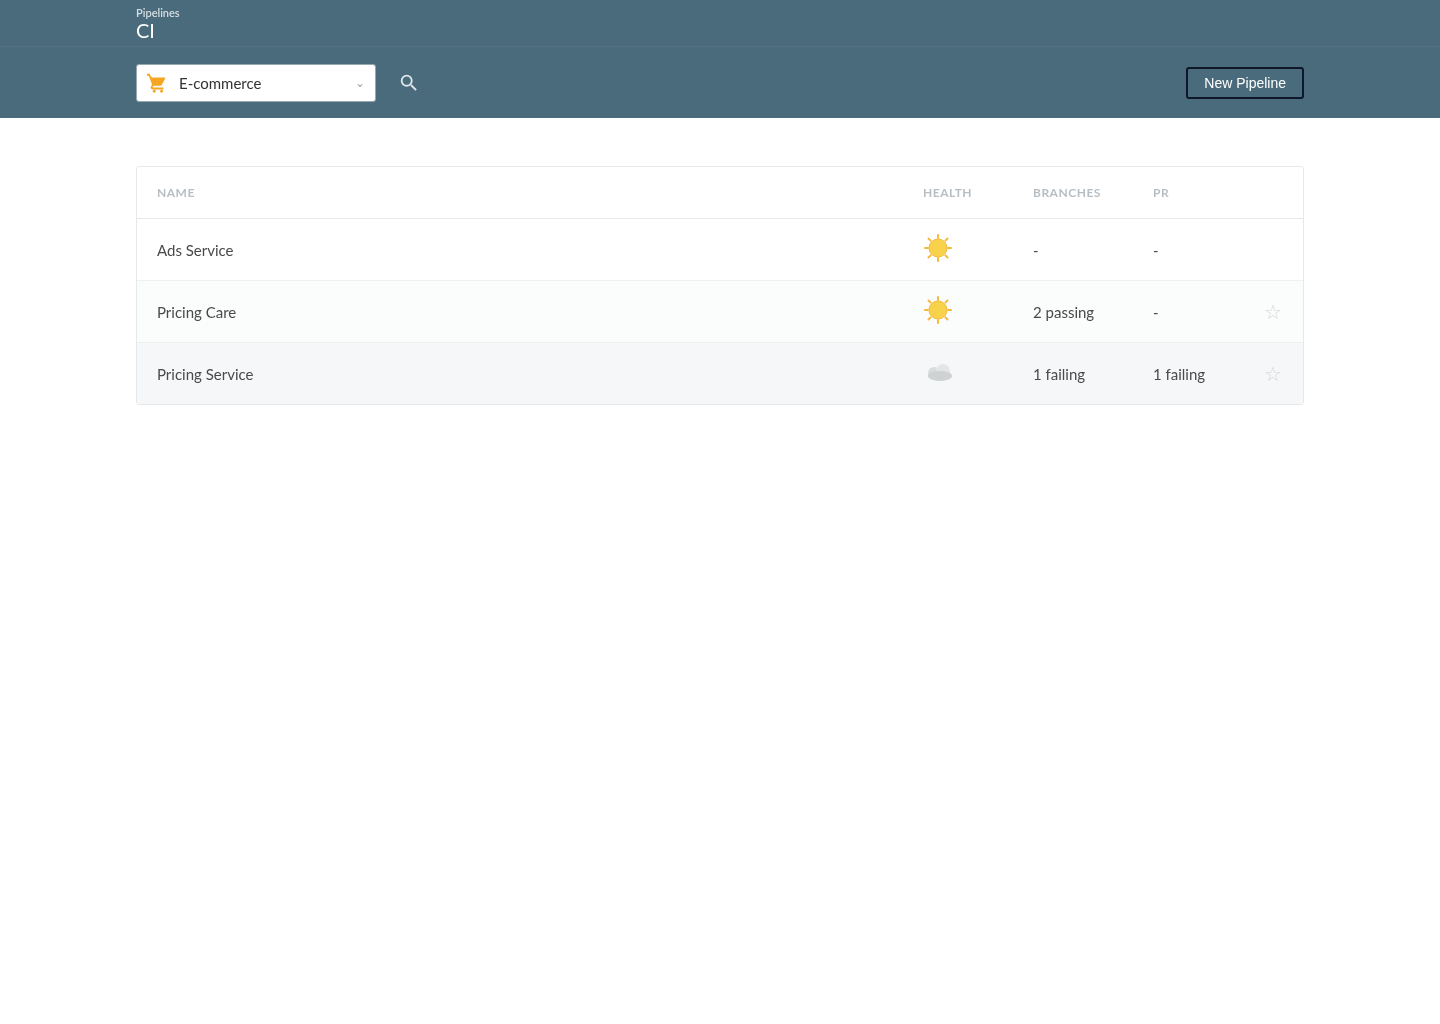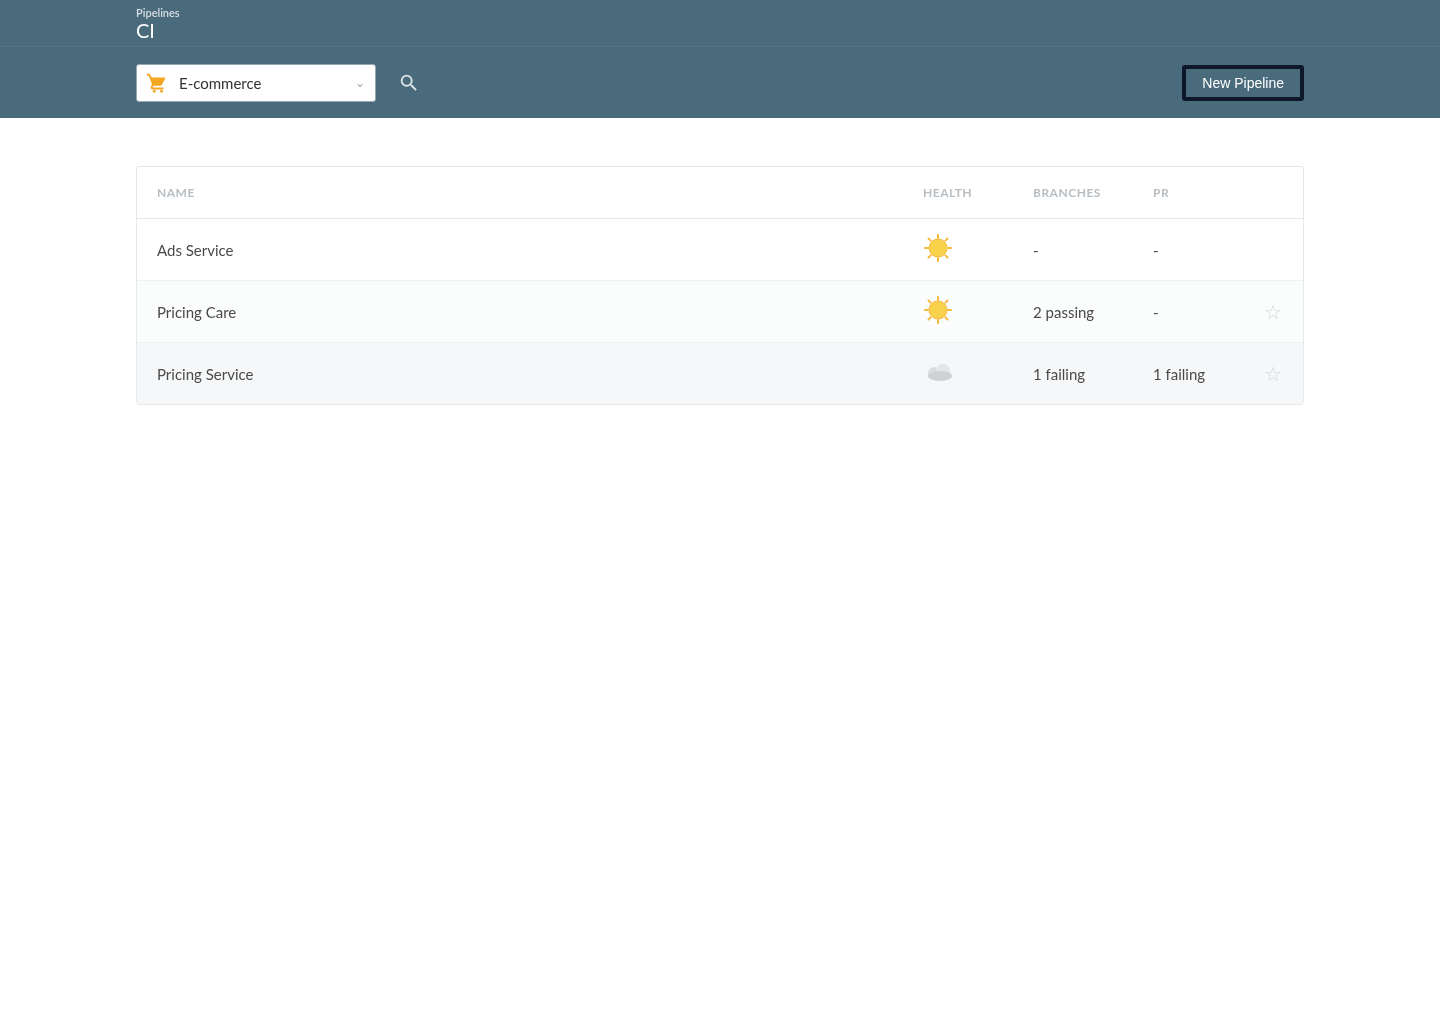--- a/index.html
+++ b/index.html
@@ -117,21 +117,21 @@
     color: #9aa7ad;
     font-size: 12px;
   }
   .search-btn {
     margin-left: 22px;
     cursor: pointer;
     display:flex;align-items:center;
   }
   .new-pipeline {
     margin-left: auto;
-    border: 4px solid #0f172a;
+    border: 2px solid #0f172a;
     color: #fff;
     background: transparent;
     border-radius: 3px;
     padding: 6px 16px;
     font-size: 14px;
     cursor: pointer;
   }
 
   
   .content {

